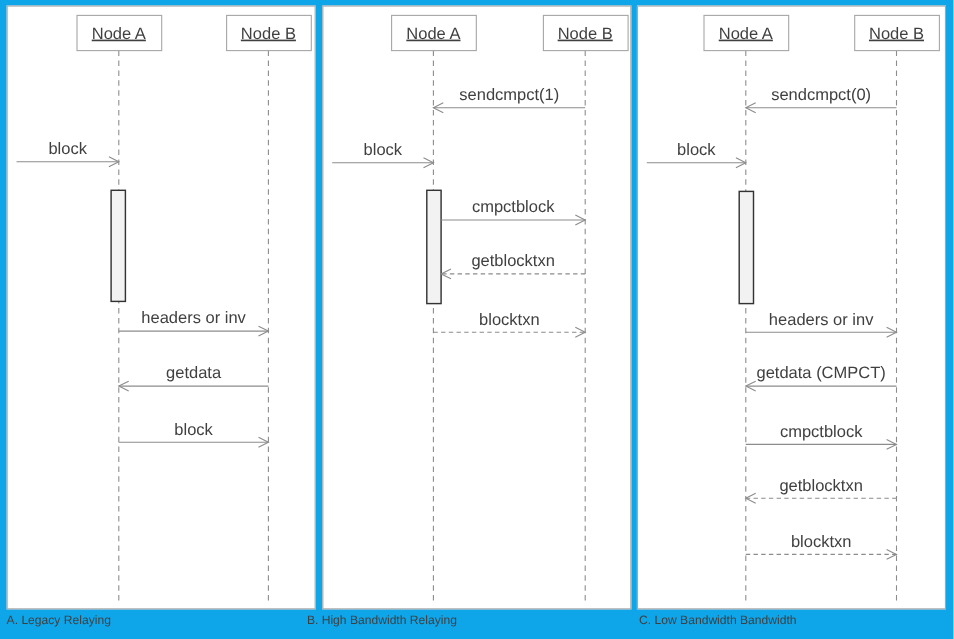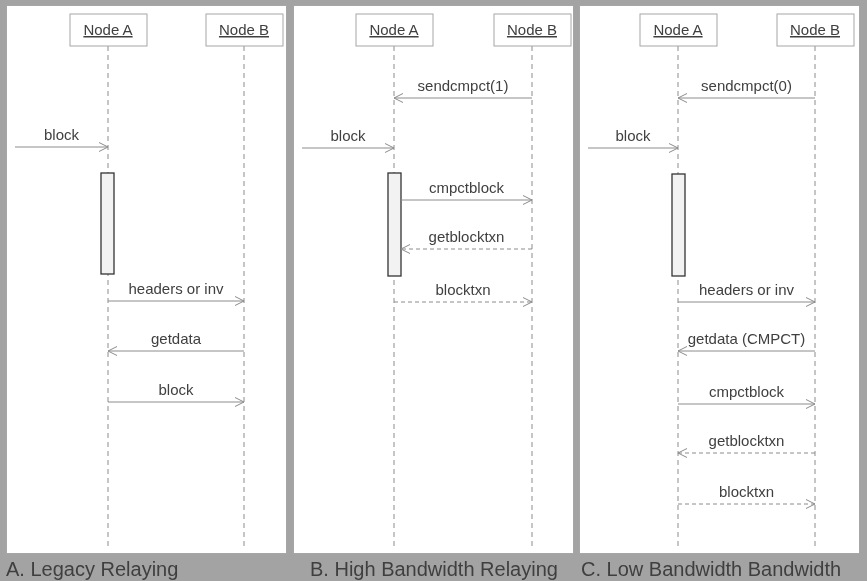--- a/index.html
+++ b/index.html
@@ -1,22 +1,22 @@
 <!DOCTYPE html>
 <html><head>
 <meta charset="utf-8">
 <style>
   html,body{margin:0;padding:0;background:#ffffff;}
-  .canvas{position:relative;width:867px;height:581px;background:#a3a3a3;overflow:hidden;
+  .canvas{position:relative;width:867px;height:581px;background:#0ea5e9;overflow:hidden;
           font-family:"Liberation Sans",sans-serif;}
   figure.panel{position:absolute;top:5px;width:279px;height:547px;margin:0;
                border:1px solid #a6a6a6;background:#ffffff;}
   figure.panel svg{display:block;width:279px;height:547px;}
   svg text{font-family:"Liberation Sans",sans-serif;}
-  .caption{position:absolute;top:558px;font-size:20px;color:#3f3f3f;white-space:nowrap;}
+  .caption{position:absolute;top:558px;font-size:11px;color:#3f3f3f;white-space:nowrap;}
 </style>
 </head>
 <body>
 
 <div class="canvas">
   <figure class="panel" style="left: 6px;">
     <svg>
         <line x1="101" y1="40" x2="101" y2="543" stroke="#8c8c8c" stroke-width="1" stroke-dasharray="5 4"></line>
         <line x1="237" y1="40" x2="237" y2="543" stroke="#8c8c8c" stroke-width="1" stroke-dasharray="5 4"></line>
         <rect x="94" y="167" width="13" height="101" fill="#f2f2f2" stroke="#333333" stroke-width="1.3"></rect>
@@ -91,15 +91,15 @@
         <line x1="235" y1="447" x2="98" y2="447" stroke="#8c8c8c" stroke-width="1" stroke-dasharray="4 3"></line>
         <polyline points="107,442.5 98,447 107,451.5" fill="none" stroke="#8c8c8c" stroke-width="1"></polyline>
         <text x="166.5" y="440" text-anchor="middle" fill="#404040" font-size="15">getblocktxn</text>
         <line x1="98" y1="498" x2="235" y2="498" stroke="#8c8c8c" stroke-width="1" stroke-dasharray="4 3"></line>
         <polyline points="226,493.5 235,498 226,502.5" fill="none" stroke="#8c8c8c" stroke-width="1"></polyline>
         <text x="166.5" y="491" text-anchor="middle" fill="#404040" font-size="15">blocktxn</text>
       </svg>
   </figure>
 
   <div class="caption" style="left: 6px;">A. Legacy Relaying</div>
-  <div class="caption" style="left: 310px;">B. High Bandwidth Relaying</div>
+  <div class="caption" style="left: 279px;">B. High Bandwidth Relaying</div>
   <div class="caption" style="left: 581px;">C. Low Bandwidth Bandwidth</div>
 </div>
 
 </body></html>

